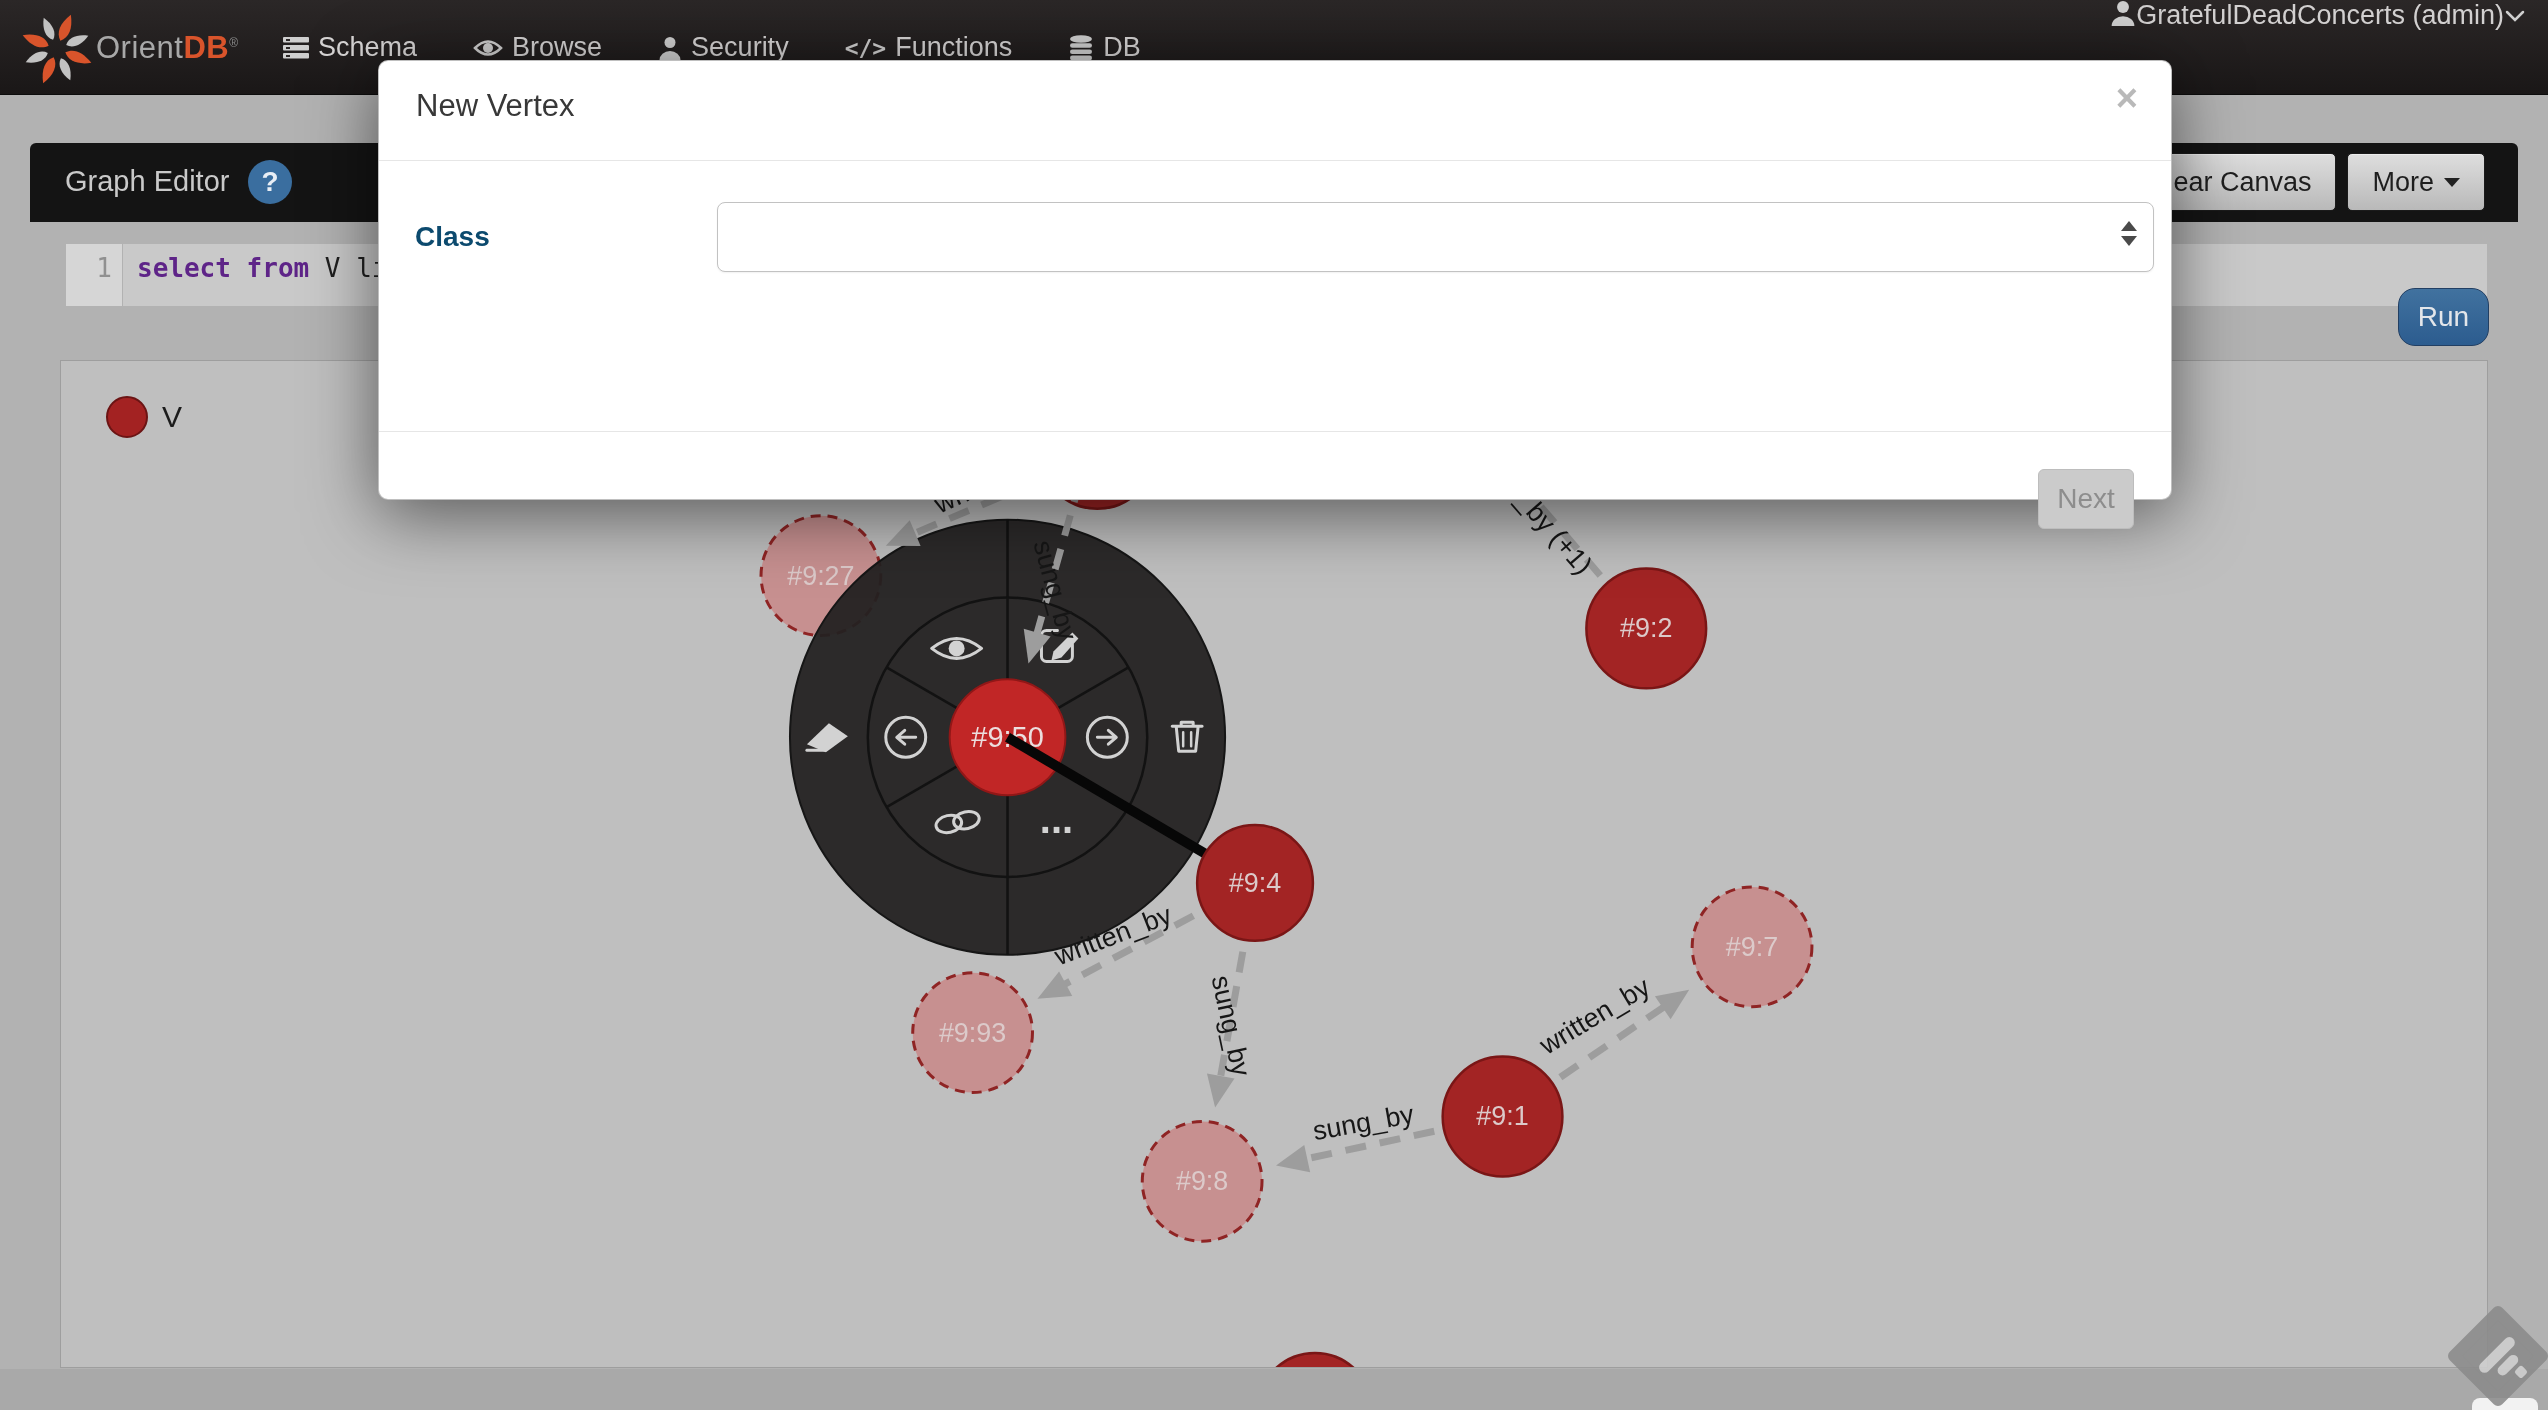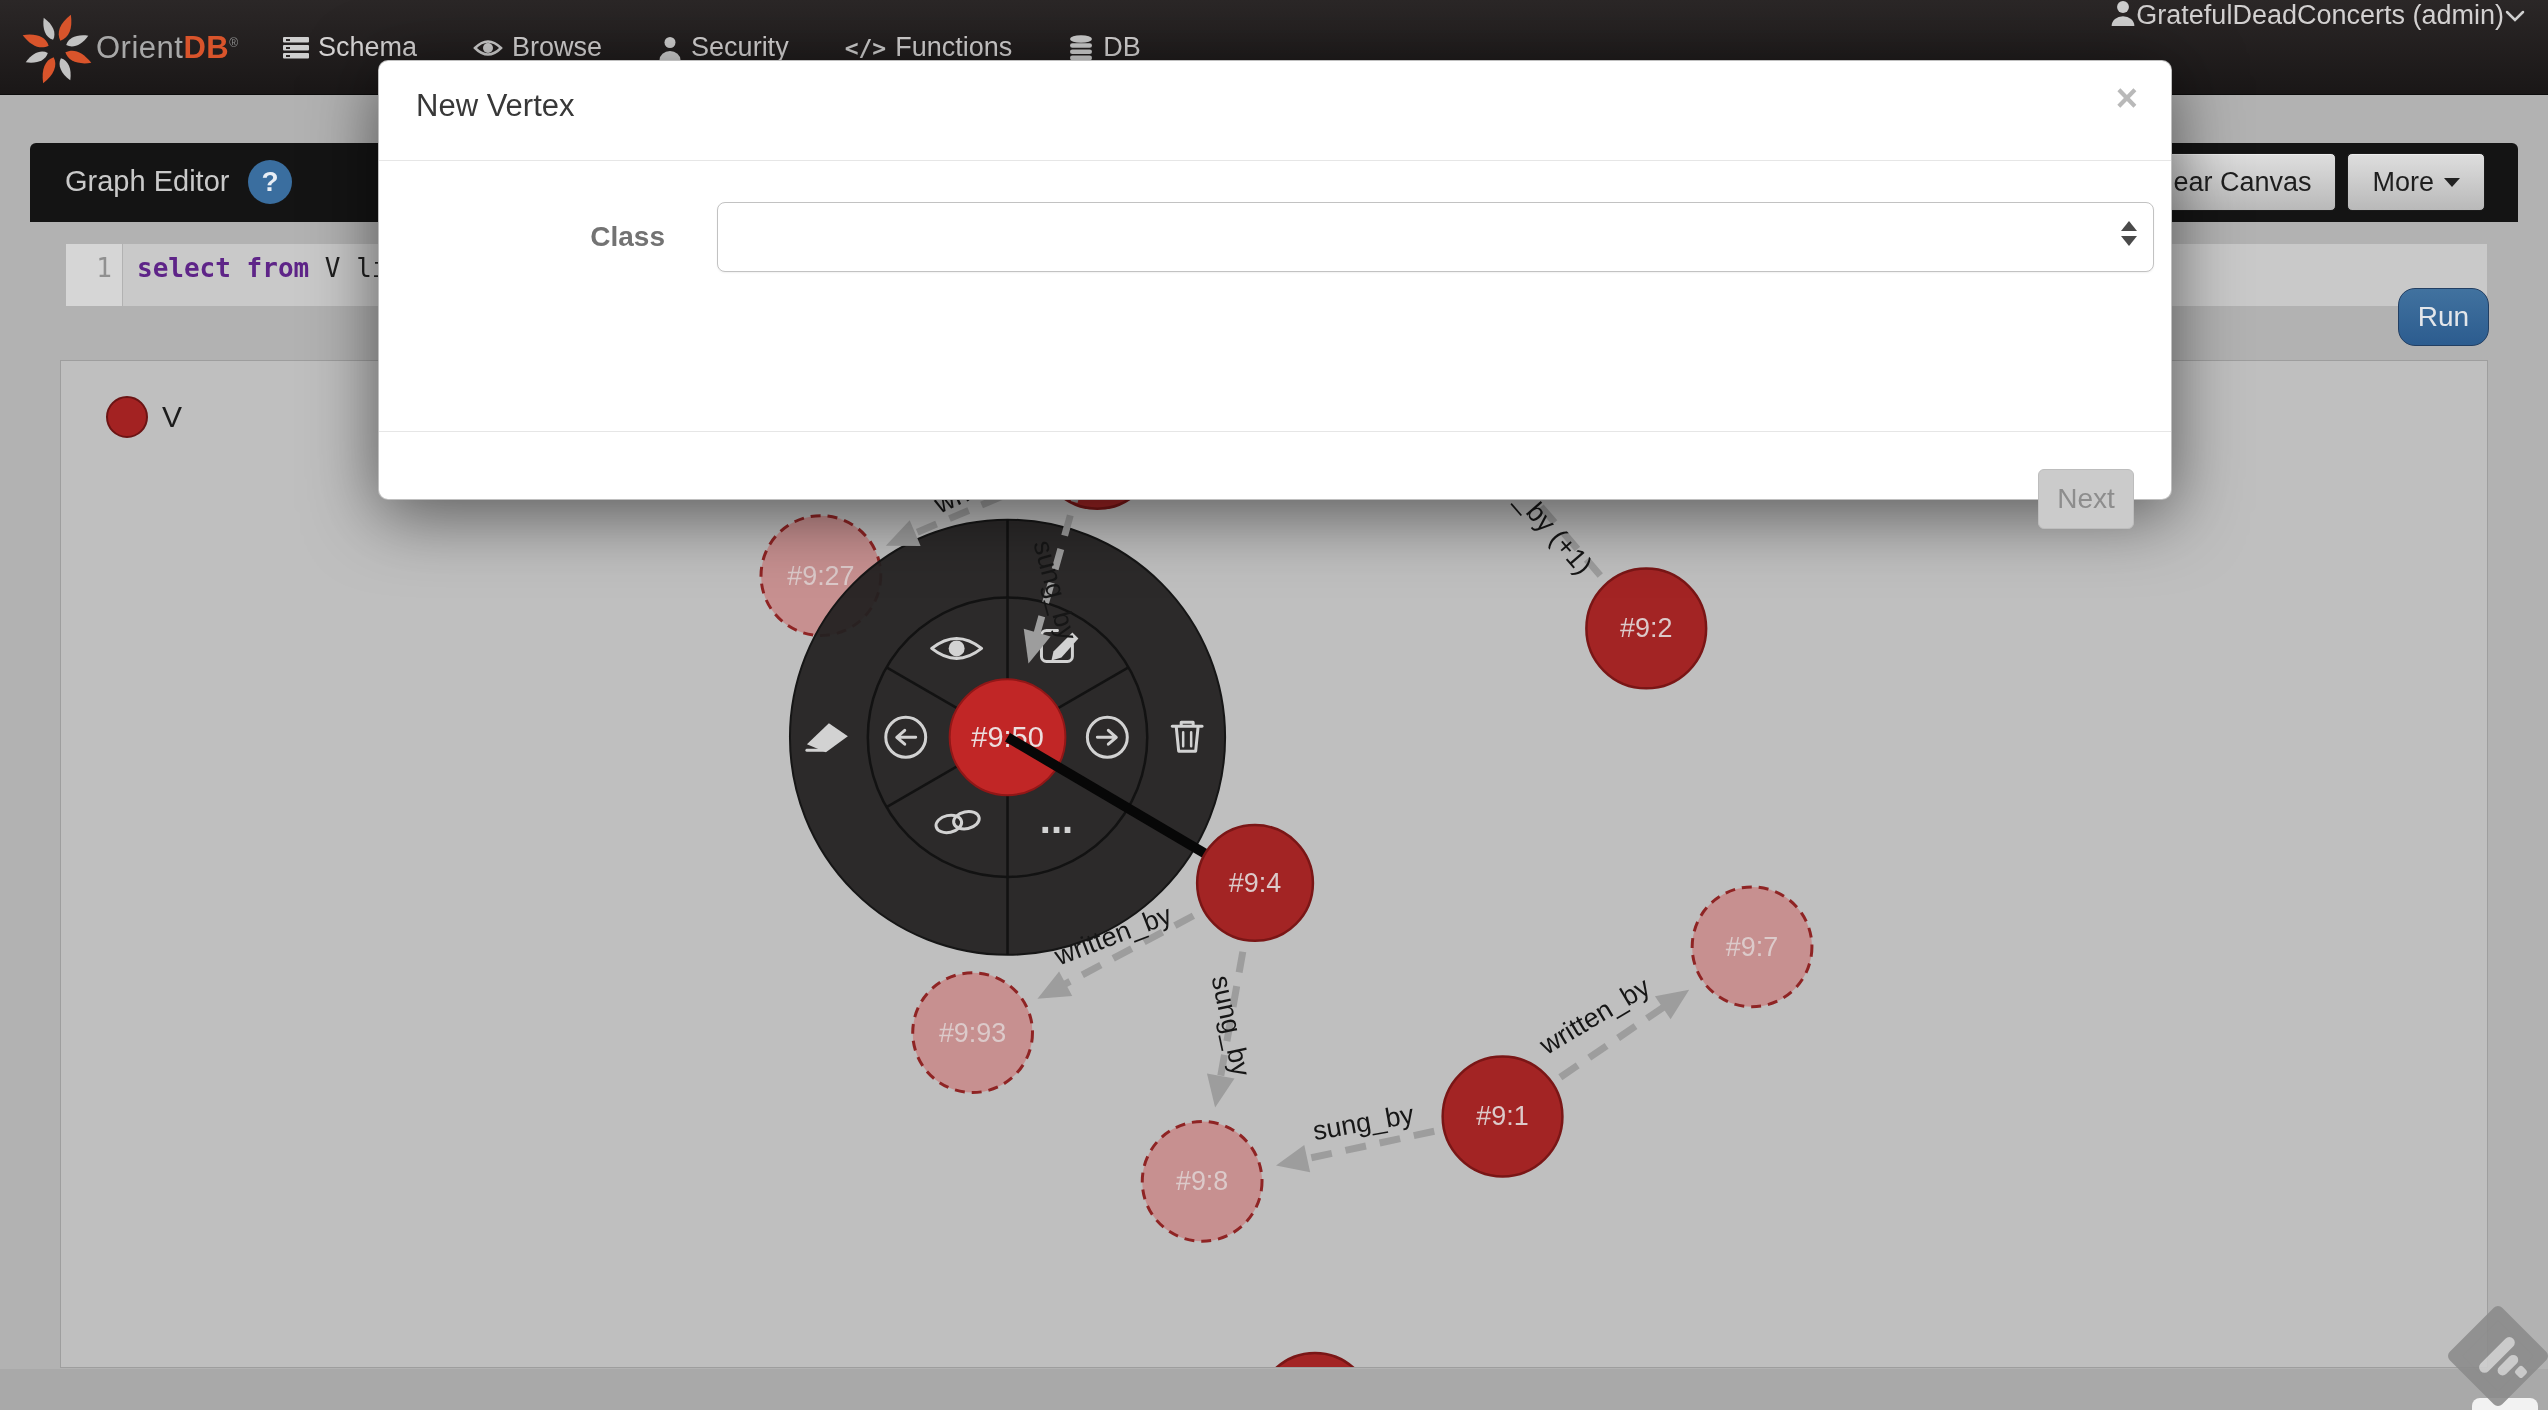--- a/index.html
+++ b/index.html
@@ -81,21 +81,21 @@
   
   .modal { position:absolute; left:378px; top:60px; width:1794px; height:440px; background:#fff;
            border:1px solid rgba(0,0,0,.25); border-radius:10px; z-index:10;
            box-shadow:0 14px 70px rgba(0,0,0,.55); }
   .modal-header { position:relative; height:100px; border-bottom:1px solid #e6e6e6; }
   .modal-title { position:absolute; left:37px; top:27px; font-size:31px; color:#383838; font-weight:500; }
   .modal-close { position:absolute; right:33px; top:18px; font-size:38px; color:#b9b9b9;
                  font-weight:bold; line-height:1; cursor:pointer; }
   .modal-body { height:270px; }
   .class-row { display:flex; align-items:center; padding:41px 17px 0 36px; }
-  .class-label { width:250px; text-align:right; font-weight:bold; font-size:28px; color:#737373;
+  .class-label { width:250px; font-weight:bold; font-size:28px; color:#0c4a6e;
                  margin-right:52px; }
   .class-select { flex:1; height:70px; background:#fff; border:1.5px solid #c2c2c2; border-radius:8px;
                   position:relative; box-shadow:0 1px 2px rgba(0,0,0,.06); cursor:pointer; }
   .sel-caret { position:absolute; right:16px; top:18px; display:flex; flex-direction:column; gap:5px; }
   .sel-caret .up { width:0;height:0;border-left:8px solid transparent;border-right:8px solid transparent;
                    border-bottom:10px solid #4a4a4a; }
   .sel-caret .down { width:0;height:0;border-left:8px solid transparent;border-right:8px solid transparent;
                      border-top:10px solid #4a4a4a; }
   .modal-footer { position:relative; height:76px; border-top:1px solid #e6e6e6; }
   .next-btn { position:absolute; right:37px; top:37px; width:96px; height:60px; background:#cbcbcb;

